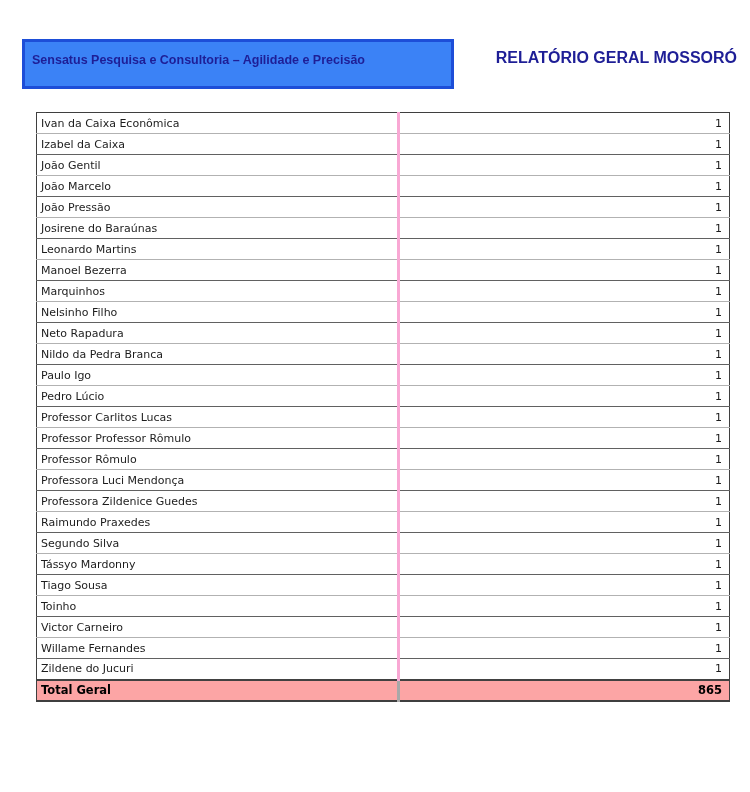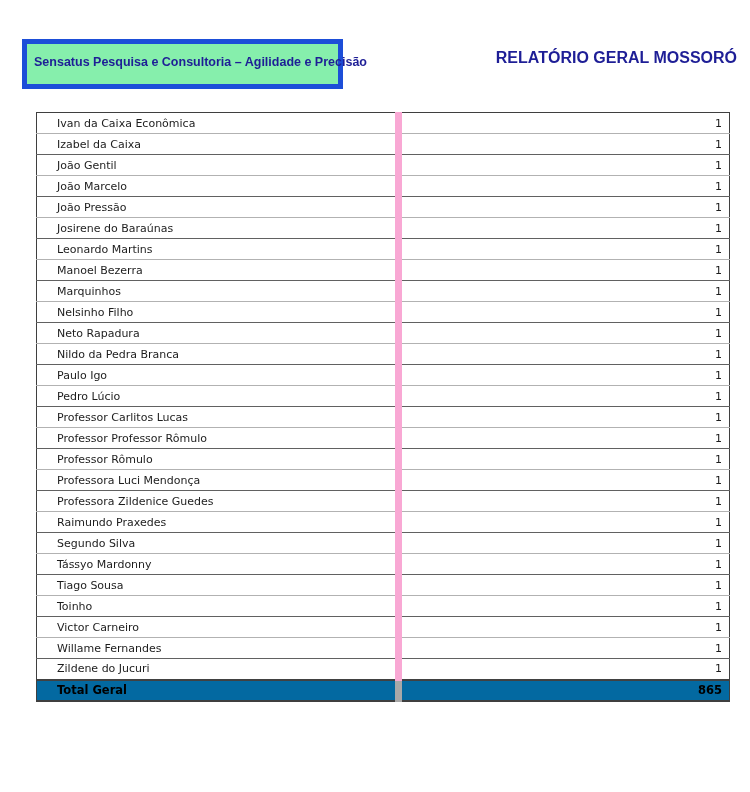--- a/index.html
+++ b/index.html
@@ -10,24 +10,24 @@
     position: relative;
     font-family: "DejaVu Sans", sans-serif;
     overflow: hidden;
   }
 
   
   .company-box {
     position: absolute;
     left: 22px;
     top: 39px;
-    width: 321px;
+    width: 432px;
     height: 50px;
-    border: 5px solid #1d4ed8;
-    background: #86efac;
+    border: 3px solid #1d4ed8;
+    background: #3b82f6;
   }
   .company-title {
     display: block;
     padding: 11px 0 0 7px;
     font-family: "Liberation Sans", sans-serif;
     font-weight: bold;
     font-size: 12.5px;
     color: #1e1e96;
     white-space: nowrap;
   }
@@ -56,31 +56,31 @@
   col.name-col { width: 362px; }
   td {
     height: 21px;
     font-size: 11px;
     color: #1c1c1c;
     vertical-align: middle;
     overflow: hidden;
     white-space: nowrap;
   }
   td.name-cell {
-    padding-left: 20px;
-    border-right: 7px solid #f9a8d4;
+    padding-left: 4px;
+    border-right: 3px solid #f9a8d4;
   }
   td.value-cell {
     text-align: right;
     padding-right: 7px;
   }
   tbody tr:nth-child(odd) td { border-bottom: 1px solid #b2b2b2; }
   tbody tr:nth-child(even) td { border-bottom: 1px solid #616161; }
   tr.total-row td {
-    background: #0369a1;
+    background: #fca5a5;
     font-weight: bold;
     font-size: 11.5px;
     color: #000000;
     border-top: 2px solid #414141;
     margin-left: 43px;
   }
   tr.total-row td.name-cell { border-right-color: #a8a8a8; }
 </style>
 </head>
 <body>

